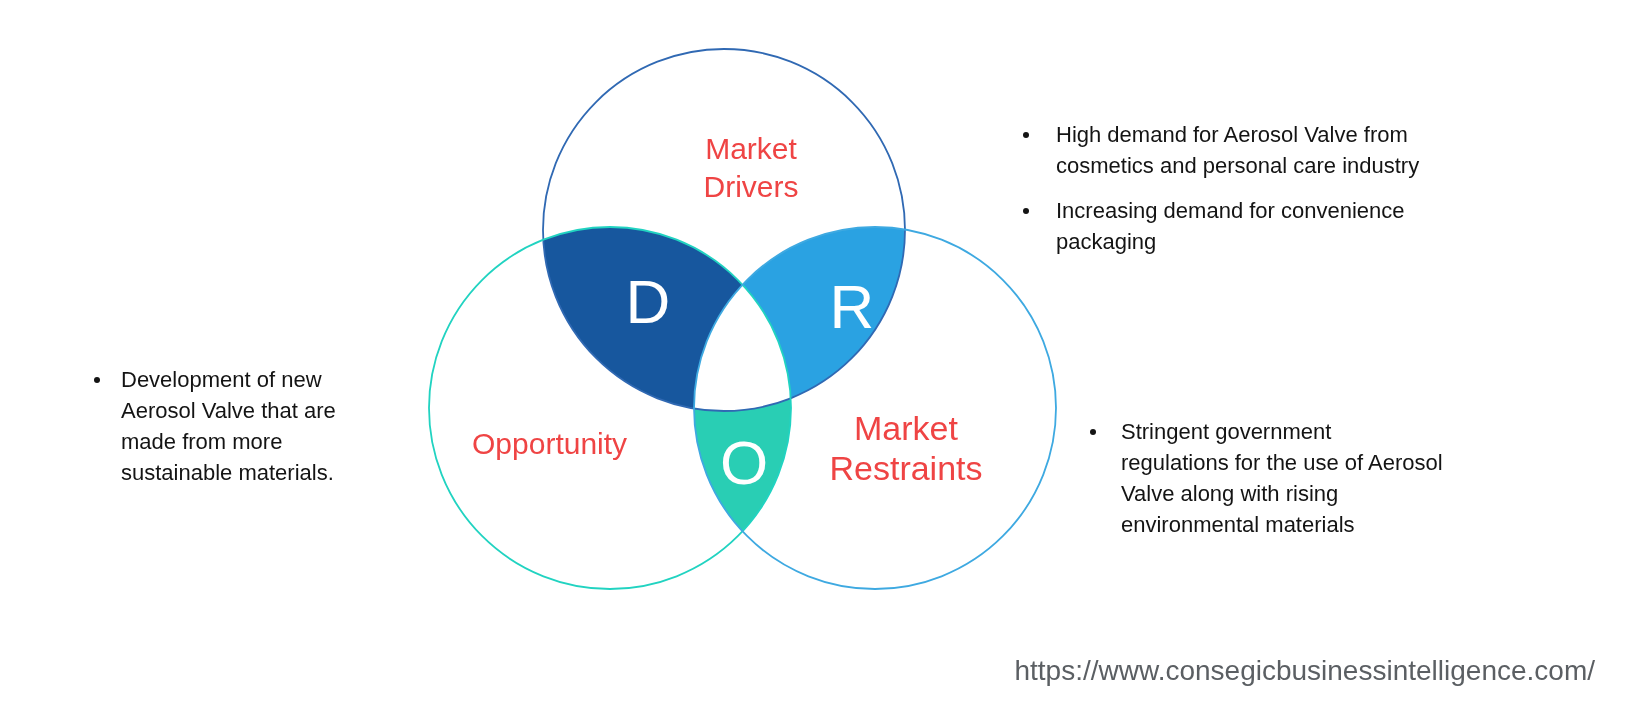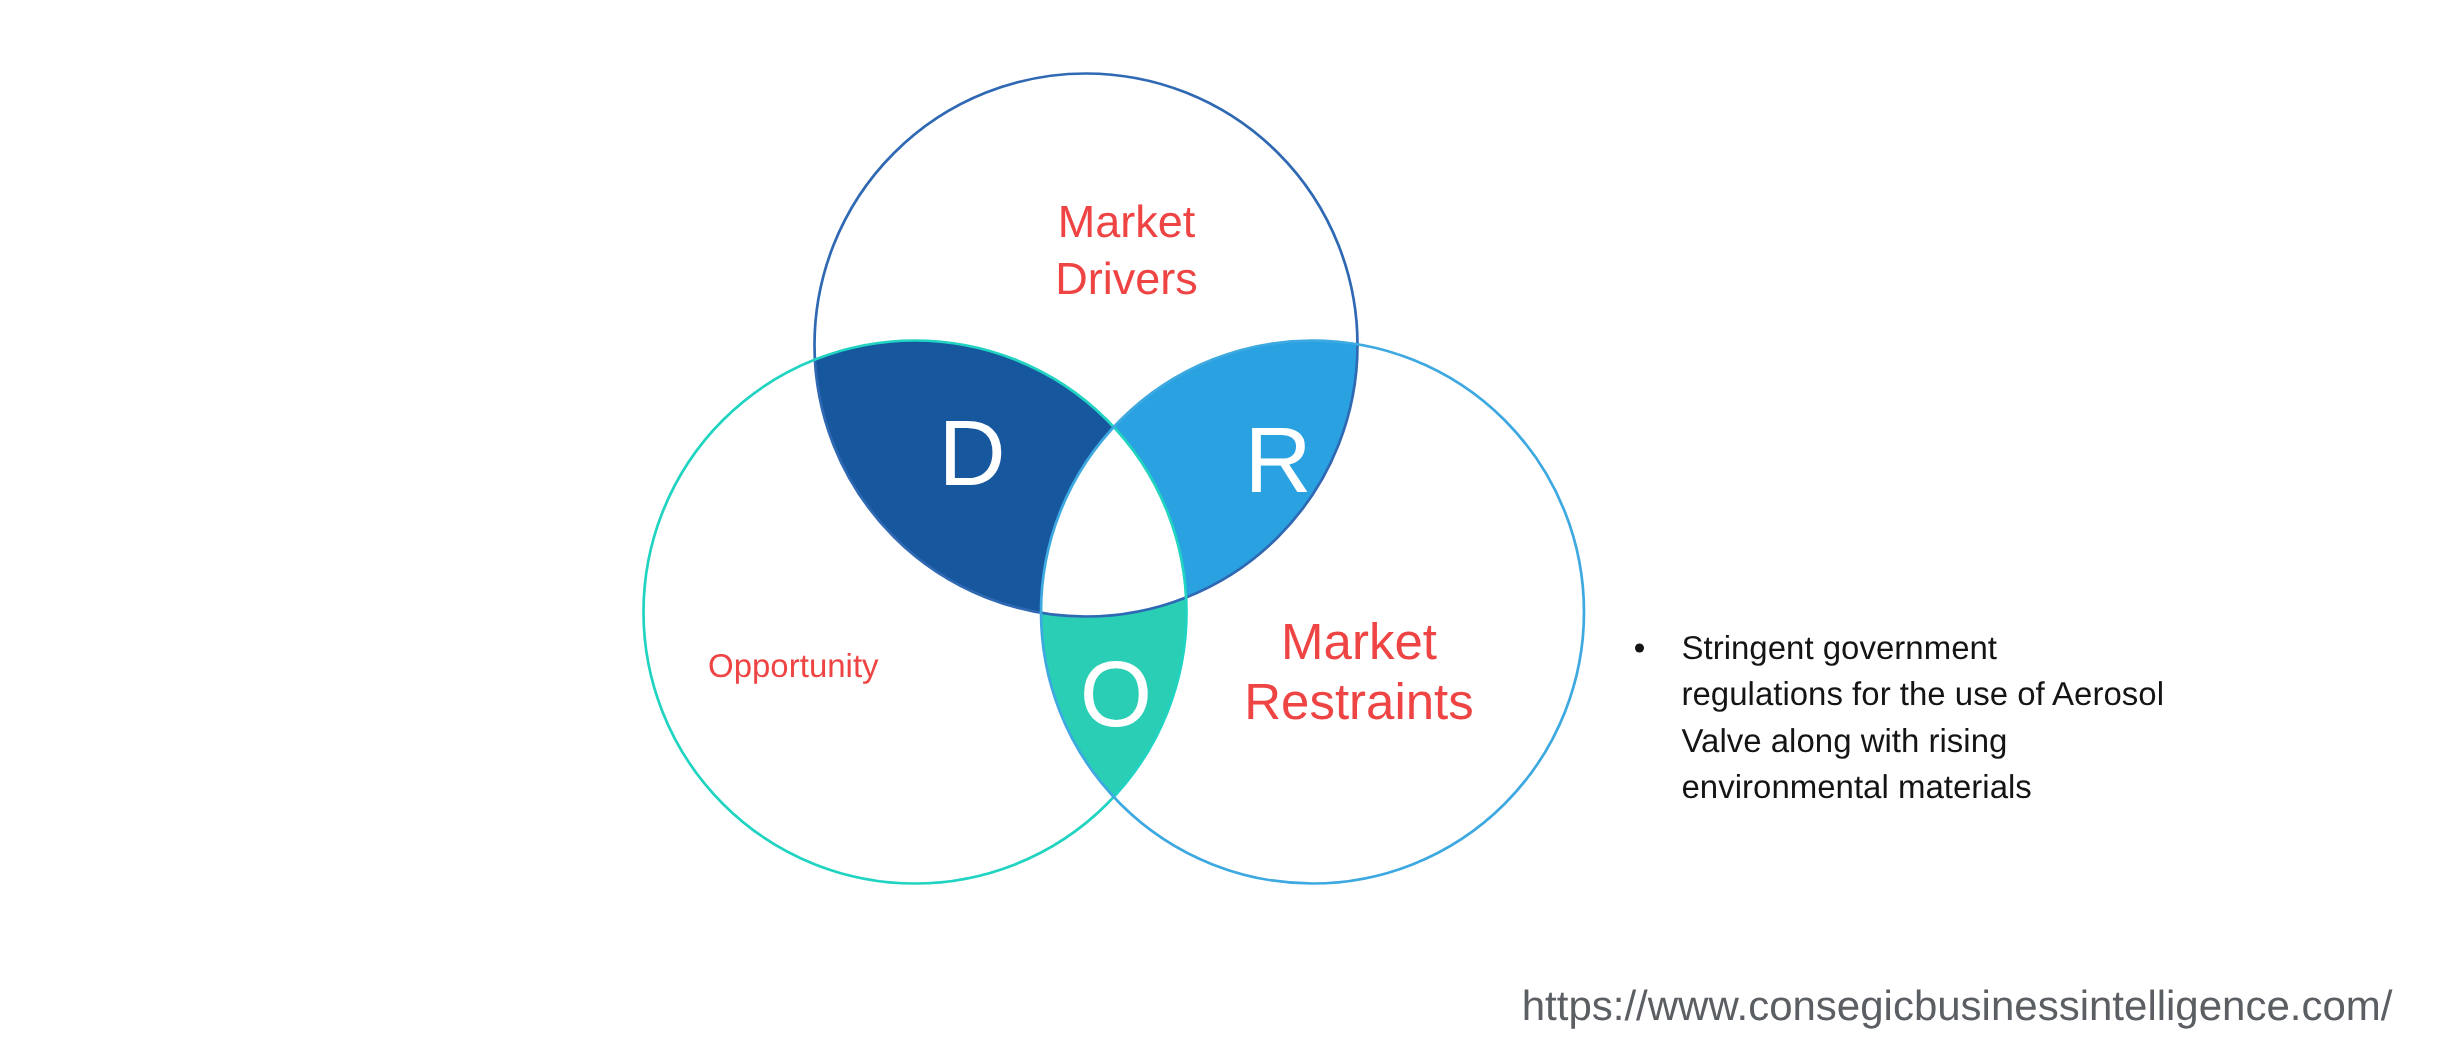--- a/index.html
+++ b/index.html
@@ -24,21 +24,21 @@
     position: absolute;
     color: #ef4444;
     white-space: pre-line;
   }
   .label-drivers {
     left: 601px; top: 130px; width: 300px;
     text-align: center; font-size: 30px; line-height: 38px;
   }
   .label-opportunity {
     left: 472px; top: 424px;
-    font-size: 22px; line-height: 40px;
+    font-size: 30px; line-height: 40px;
   }
   .label-restraints {
     left: 756px; top: 408px; width: 300px;
     text-align: center; font-size: 34px; line-height: 40px;
   }
   .notes {
     position: absolute;
     display: flex;
     flex-direction: column;
     gap: 14px;
@@ -112,21 +112,42 @@
     <text class="venn-letter" x="852" y="328">R</text>
     <text class="venn-letter" x="744" y="484">O</text>
   </svg>
 
   <div class="venn-label label-drivers">Market
 Drivers</div>
   <div class="venn-label label-opportunity">Opportunity</div>
   <div class="venn-label label-restraints">Market
 Restraints</div>
 
+  <div class="notes notes-drivers">
+    <div class="note-item">
+      <span class="bullet-dot"></span>
+      <span class="note-text">High demand for Aerosol Valve from
+cosmetics and personal care industry</span>
+    </div>
+    <div class="note-item">
+      <span class="bullet-dot"></span>
+      <span class="note-text">Increasing demand for convenience
+packaging</span>
+    </div>
+  </div>
 
+  <div class="notes notes-opportunity">
+    <div class="note-item">
+      <span class="bullet-dot"></span>
+      <span class="note-text">Development of new
+Aerosol Valve that are
+made from more
+sustainable materials.</span>
+    </div>
+  </div>
 
   <div class="notes notes-restraints">
     <div class="note-item">
       <span class="bullet-dot"></span>
       <span class="note-text">Stringent government
 regulations for the use of Aerosol
 Valve along with rising
 environmental materials</span>
     </div>
   </div>

